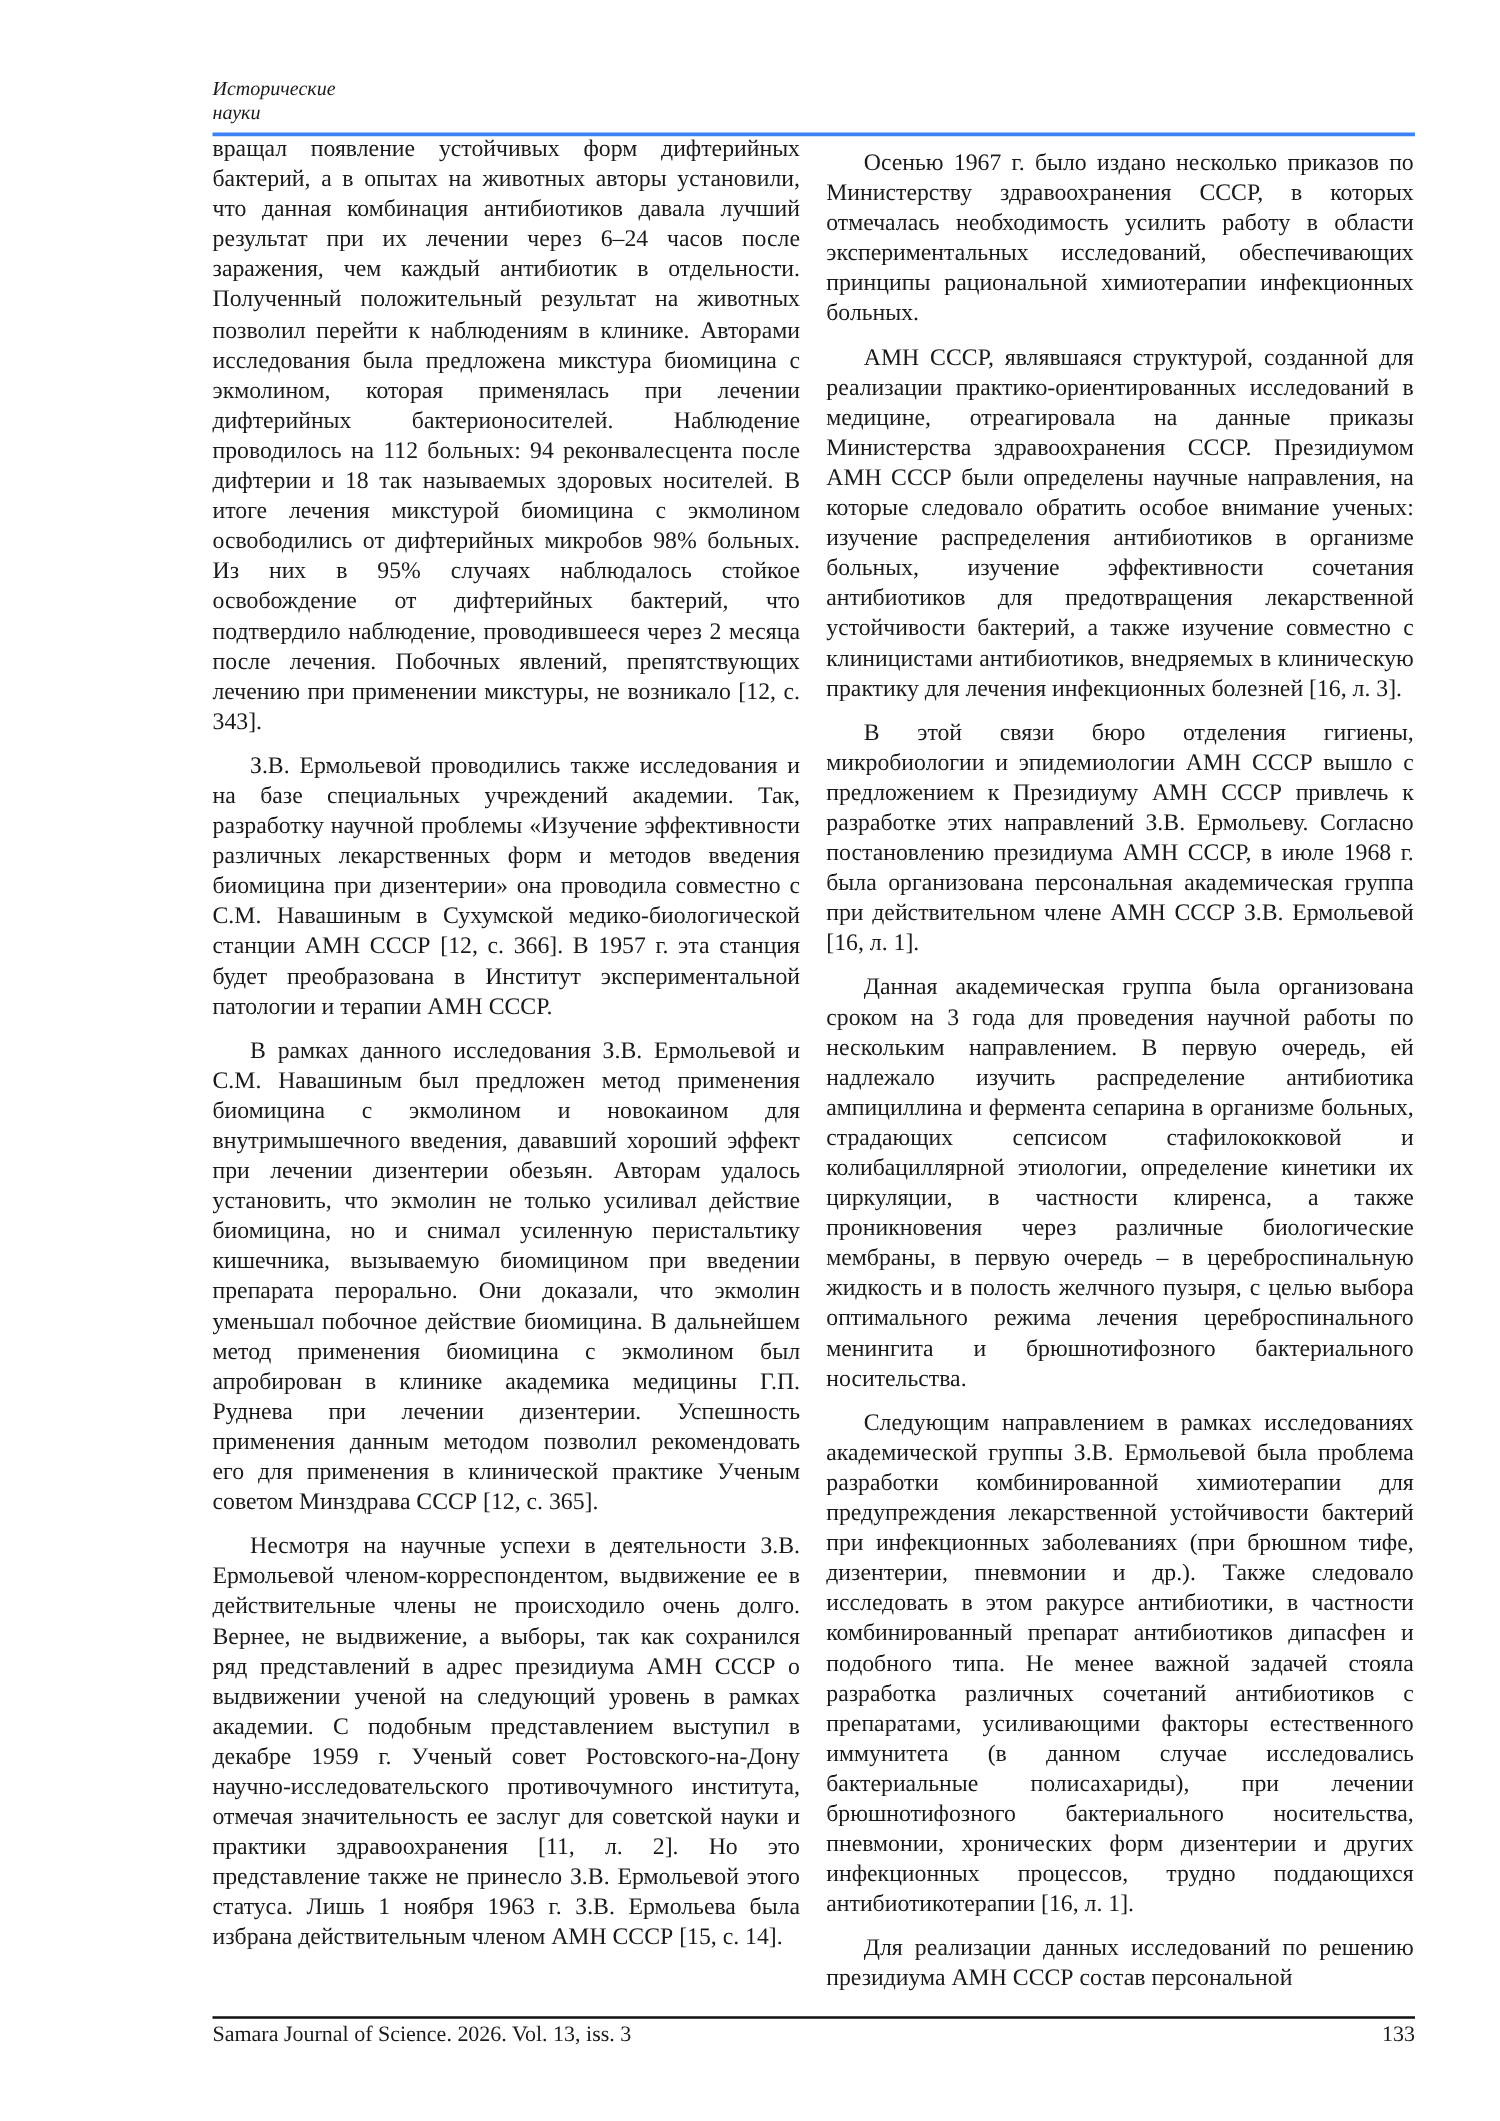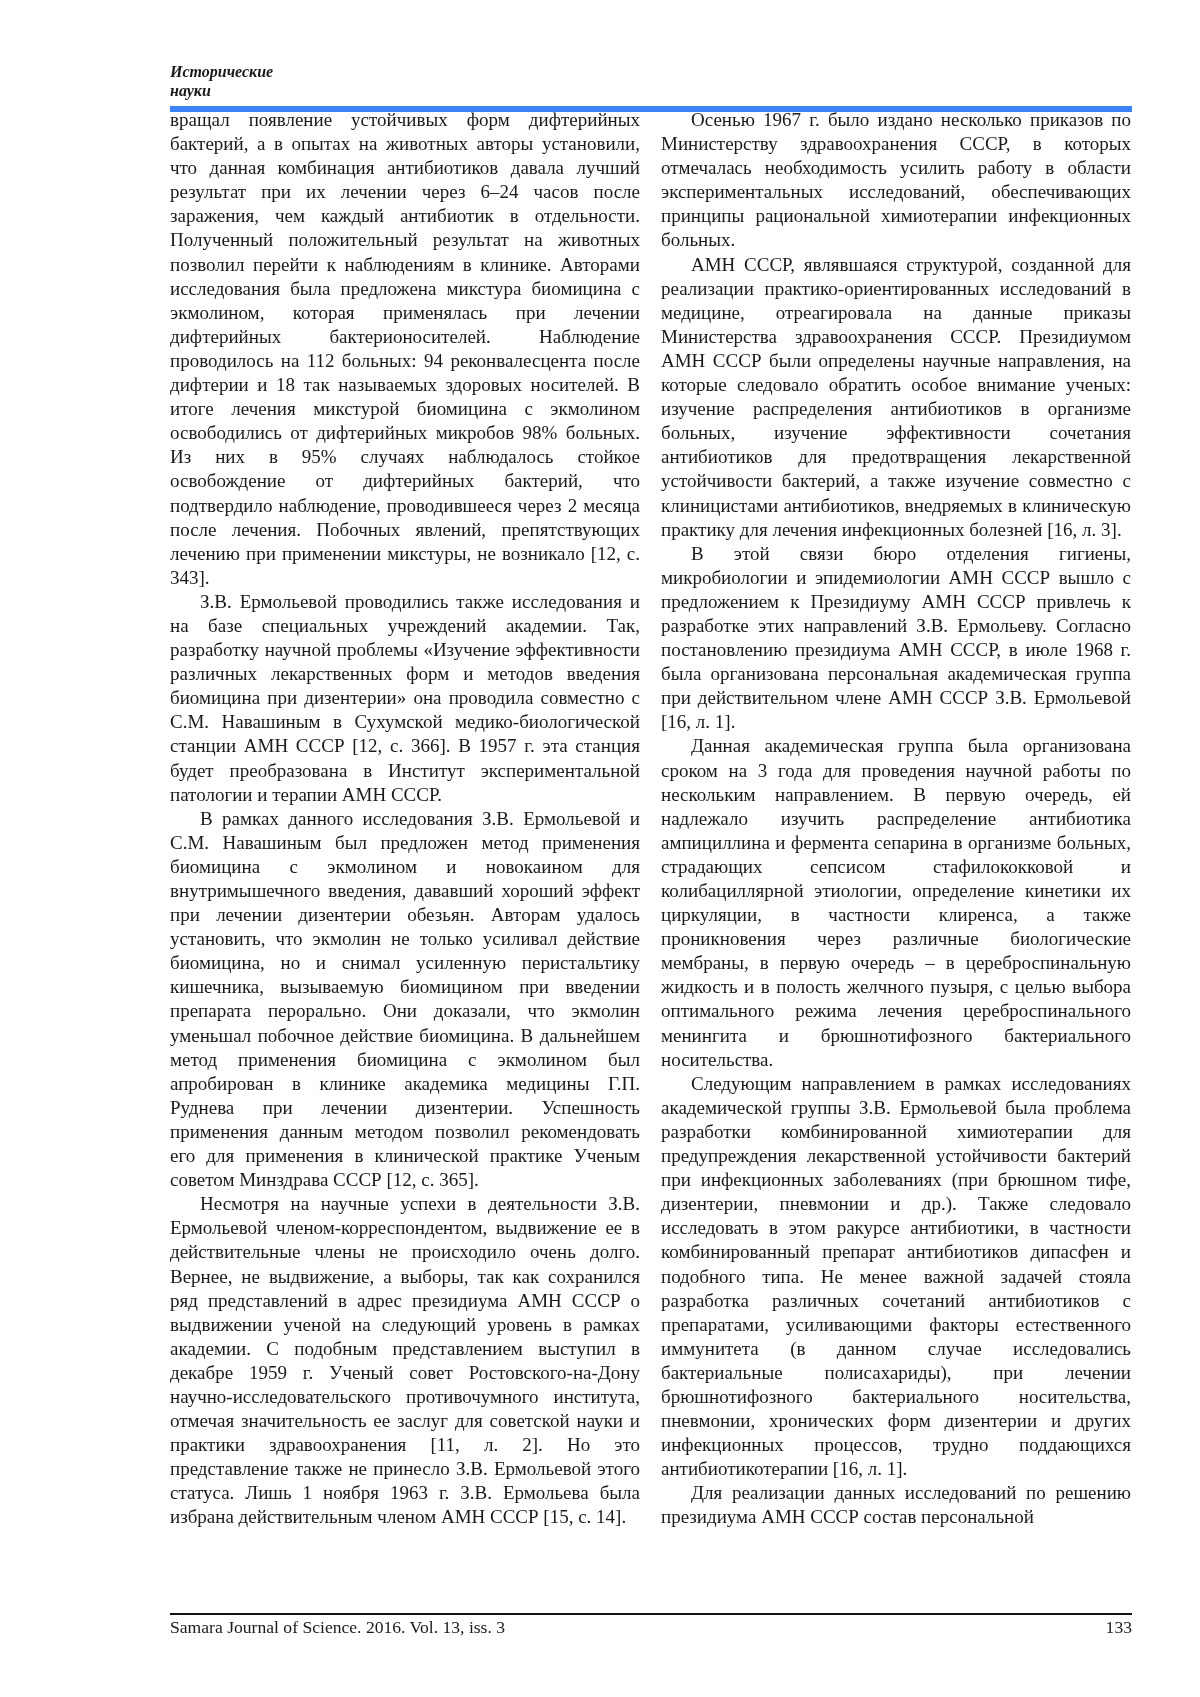--- a/index.html
+++ b/index.html
@@ -1,27 +1,27 @@
 <!DOCTYPE html>
 <html><head>
   <meta charset="utf-8">
   <style>
     html, body { margin: 0; padding: 0; background: #ffffff; }
     body { width: 1200px; height: 1697px; position: relative; overflow: hidden;
       font-family: "Liberation Serif", "DejaVu Serif", serif; color: #1a1a1a; }
     .header { position: absolute; left: 170px; top: 62px; width: 962px; height: 44px;
-      border-bottom: 6px solid #3b82f6; font-weight: bold; }
+      border-bottom: 3px solid #3b82f6; }
     .hdr-left { position: absolute; left: 0; top: 0; font-style: italic; font-size: 16px; line-height: 19px; }
     .hdr-right { position: absolute; right: 0; top: 0; text-align: right; font-size: 16px; line-height: 19px; }
     .col { position: absolute; top: 108px; width: 470px; font-size: 19px; line-height: 24.1px;
       text-align: justify; }
     .col-left { left: 170px; }
     .col-right { left: 661px; }
     .col p { margin: 0; text-indent: 0; }
-    .col p.indent { text-indent: 30px; }
+    .col p.indent { text-indent: 30px; margin-top: 11px; }
     .footer-rule { position: absolute; left: 170px; top: 1613px; width: 962px; border-top: 2px solid #111; }
     .footer-left { position: absolute; left: 170px; top: 1616px; font-size: 17.6px; line-height: 22px; }
     .footer-right { position: absolute; right: 68px; top: 1616px; font-size: 17.6px; line-height: 22px; }
   </style>
 </head>
 <body>
 
 <div class="header">
   <div class="hdr-left">
     <div>Исторические</div>
@@ -39,14 +39,14 @@
 <div class="col col-right">
   <p class="indent">Осенью 1967 г. было издано несколько приказов по Министерству здравоохранения СССР, в которых отмечалась необходимость усилить работу в области экспериментальных исследований, обеспечивающих принципы рациональной химиотерапии инфекционных больных.</p>
   <p class="indent">АМН СССР, являвшаяся структурой, созданной для реализации практико-ориентированных исследований в медицине, отреагировала на данные приказы Министерства здравоохранения СССР. Президиумом АМН СССР были определены научные направления, на которые следовало обратить особое внимание ученых: изучение распределения антибиотиков в организме больных, изучение эффективности сочетания антибиотиков для предотвращения лекарственной устойчивости бактерий, а также изучение совместно с клиницистами антибиотиков, внедряемых в клиническую практику для лечения инфекционных болезней [16, л. 3].</p>
   <p class="indent">В этой связи бюро отделения гигиены, микробиологии и эпидемиологии АМН СССР вышло с предложением к Президиуму АМН СССР привлечь к разработке этих направлений З.В. Ермольеву. Согласно постановлению президиума АМН СССР, в июле 1968 г. была организована персональная академическая группа при действительном члене АМН СССР З.В. Ермольевой [16, л. 1].</p>
   <p class="indent">Данная академическая группа была организована сроком на 3 года для проведения научной работы по нескольким направлением. В первую очередь, ей надлежало изучить распределение антибиотика ампициллина и фермента сепарина в организме больных, страдающих сепсисом стафилококковой и колибациллярной этиологии, определение кинетики их циркуляции, в частности клиренса, а также проникновения через различные биологические мембраны, в первую очередь – в цереброспинальную жидкость и в полость желчного пузыря, с целью выбора оптимального режима лечения цереброспинального менингита и брюшнотифозного бактериального носительства.</p>
   <p class="indent">Следующим направлением в рамках исследованиях академической группы З.В. Ермольевой была проблема разработки комбинированной химиотерапии для предупреждения лекарственной устойчивости бактерий при инфекционных заболеваниях (при брюшном тифе, дизентерии, пневмонии и др.). Также следовало исследовать в этом ракурсе антибиотики, в частности комбинированный препарат антибиотиков дипасфен и подобного типа. Не менее важной задачей стояла разработка различных сочетаний антибиотиков с препаратами, усиливающими факторы естественного иммунитета (в данном случае исследовались бактериальные полисахариды), при лечении брюшнотифозного бактериального носительства, пневмонии, хронических форм дизентерии и других инфекционных процессов, трудно поддающихся антибиотикотерапии [16, л. 1].</p>
   <p class="indent">Для реализации данных исследований по решению президиума АМН СССР состав персональной</p>
 </div>
 
 <div class="footer-rule"></div>
-<div class="footer-left">Samara Journal of Science. 2016. Vol. 13, iss. 3</div>
+<div class="footer-left">Samara Journal of Science. 2026. Vol. 13, iss. 3</div>
 <div class="footer-right">133</div>
 
 </body></html>

